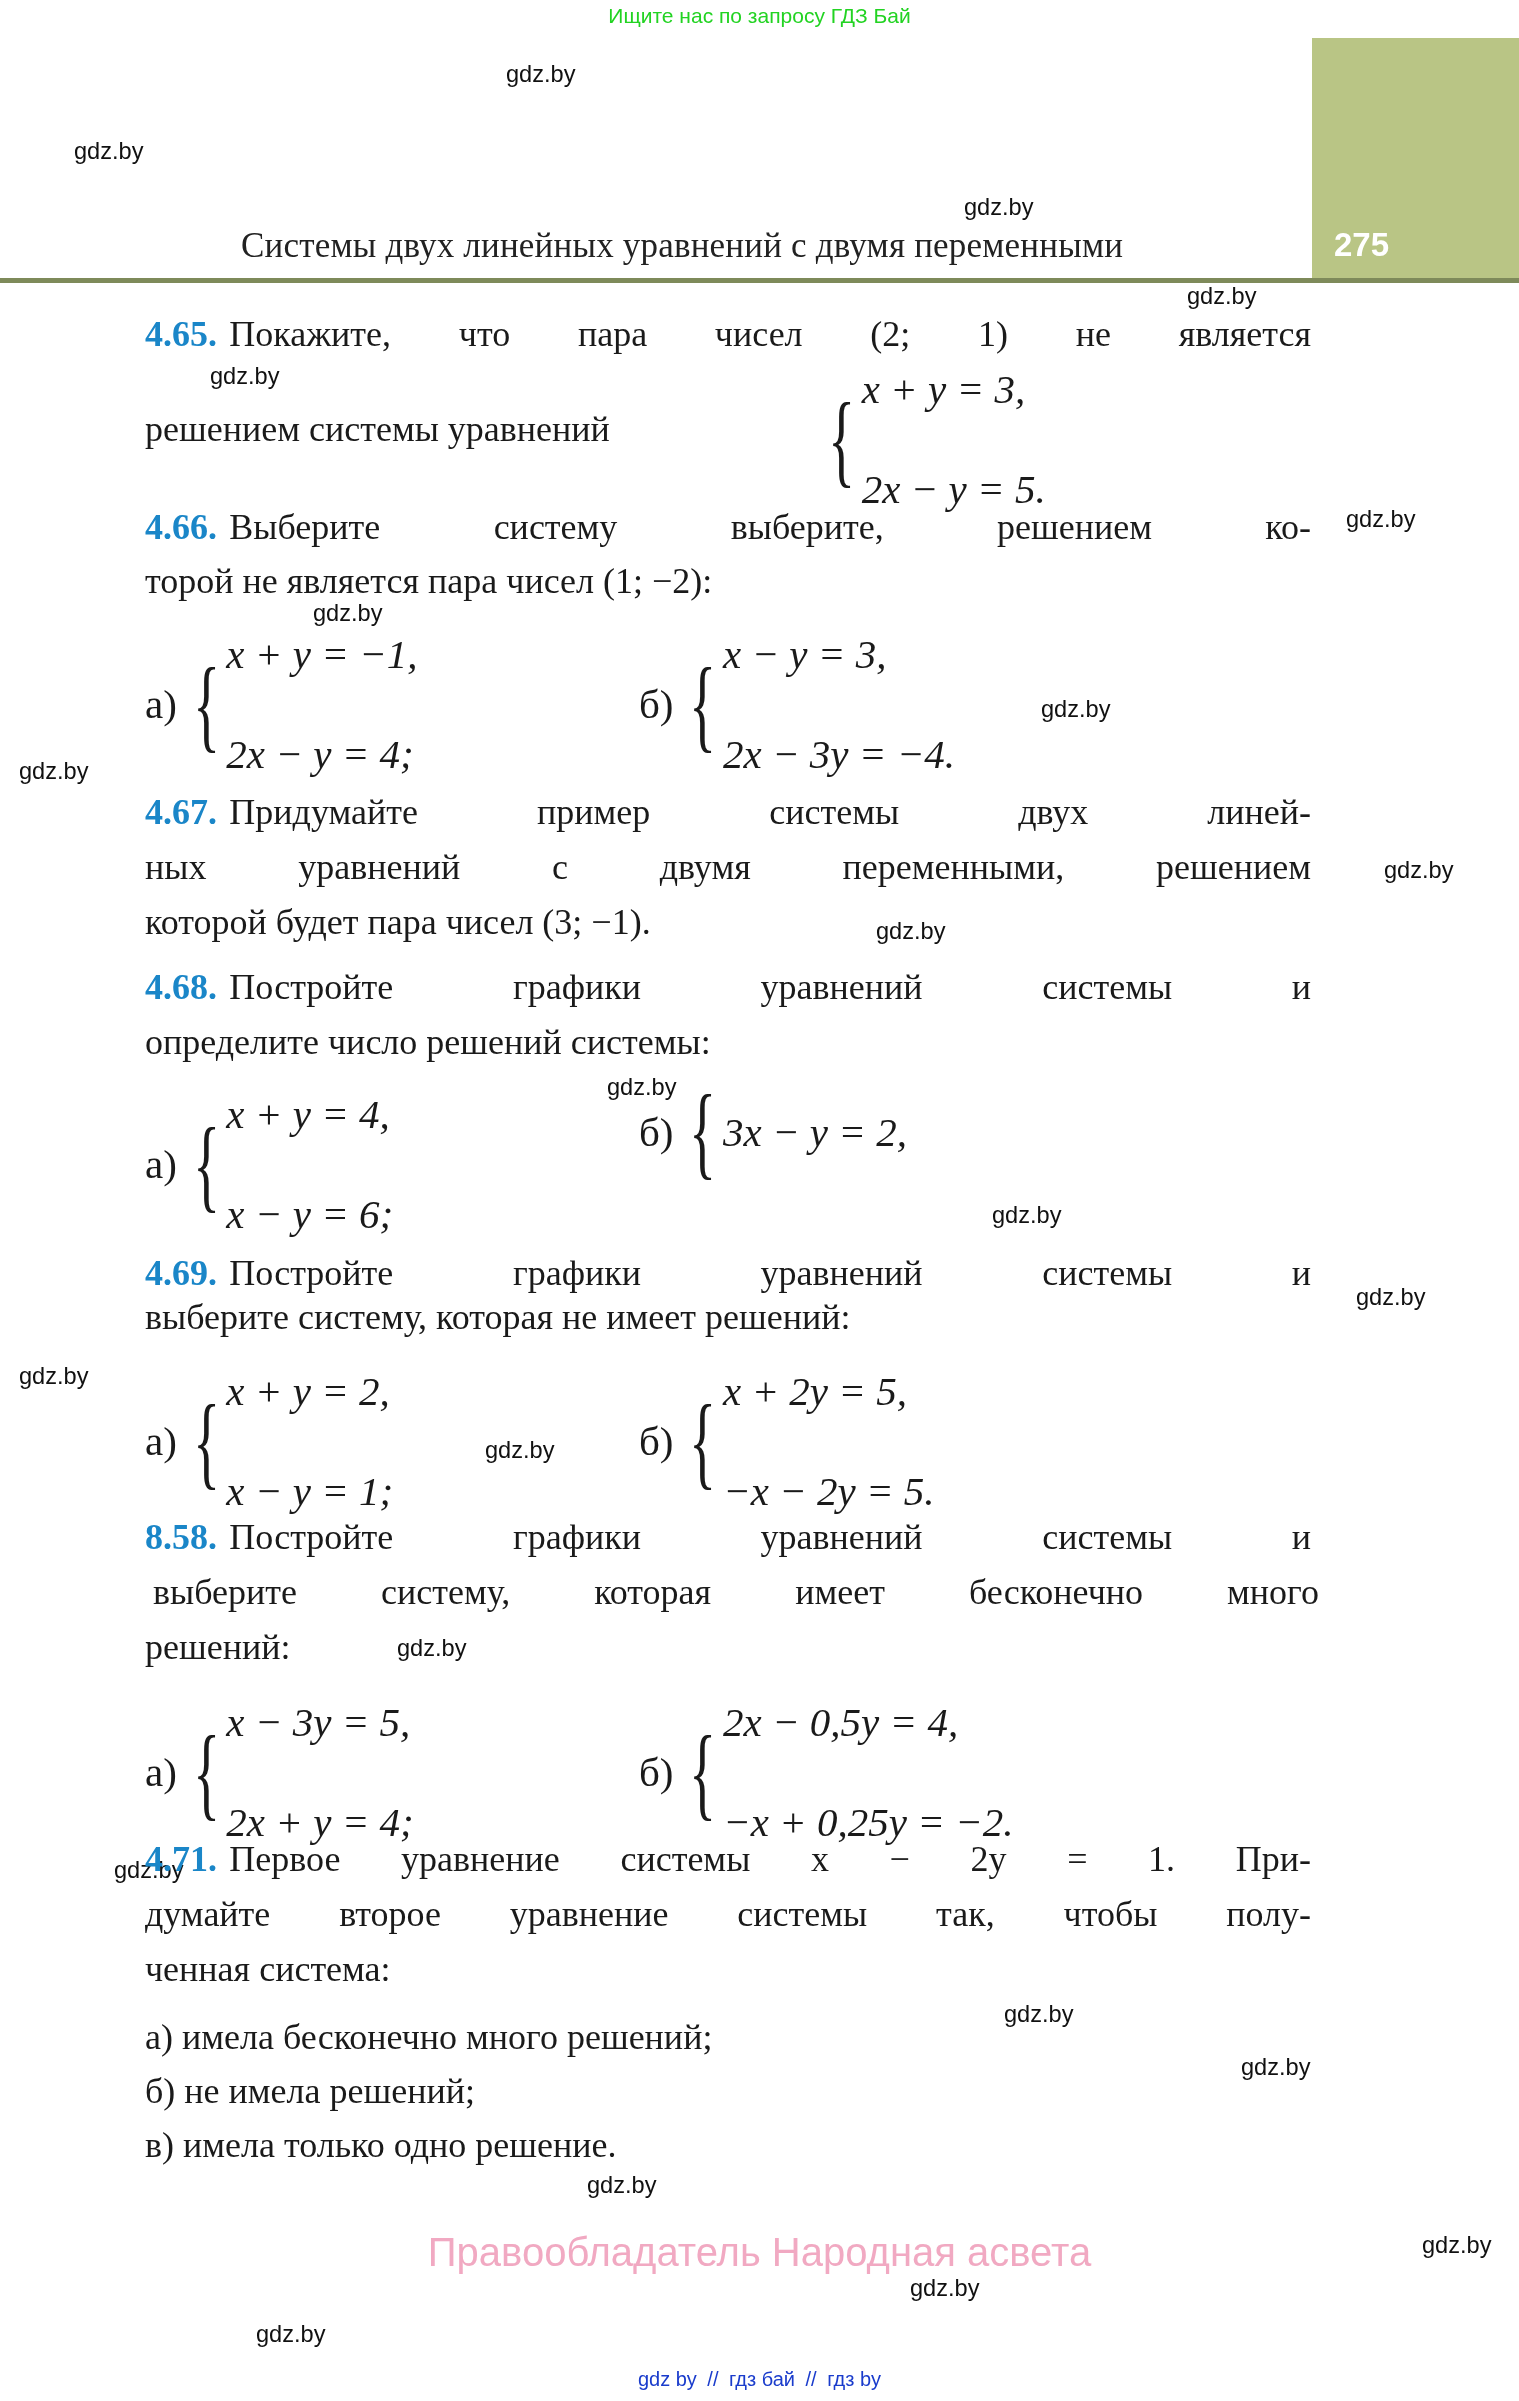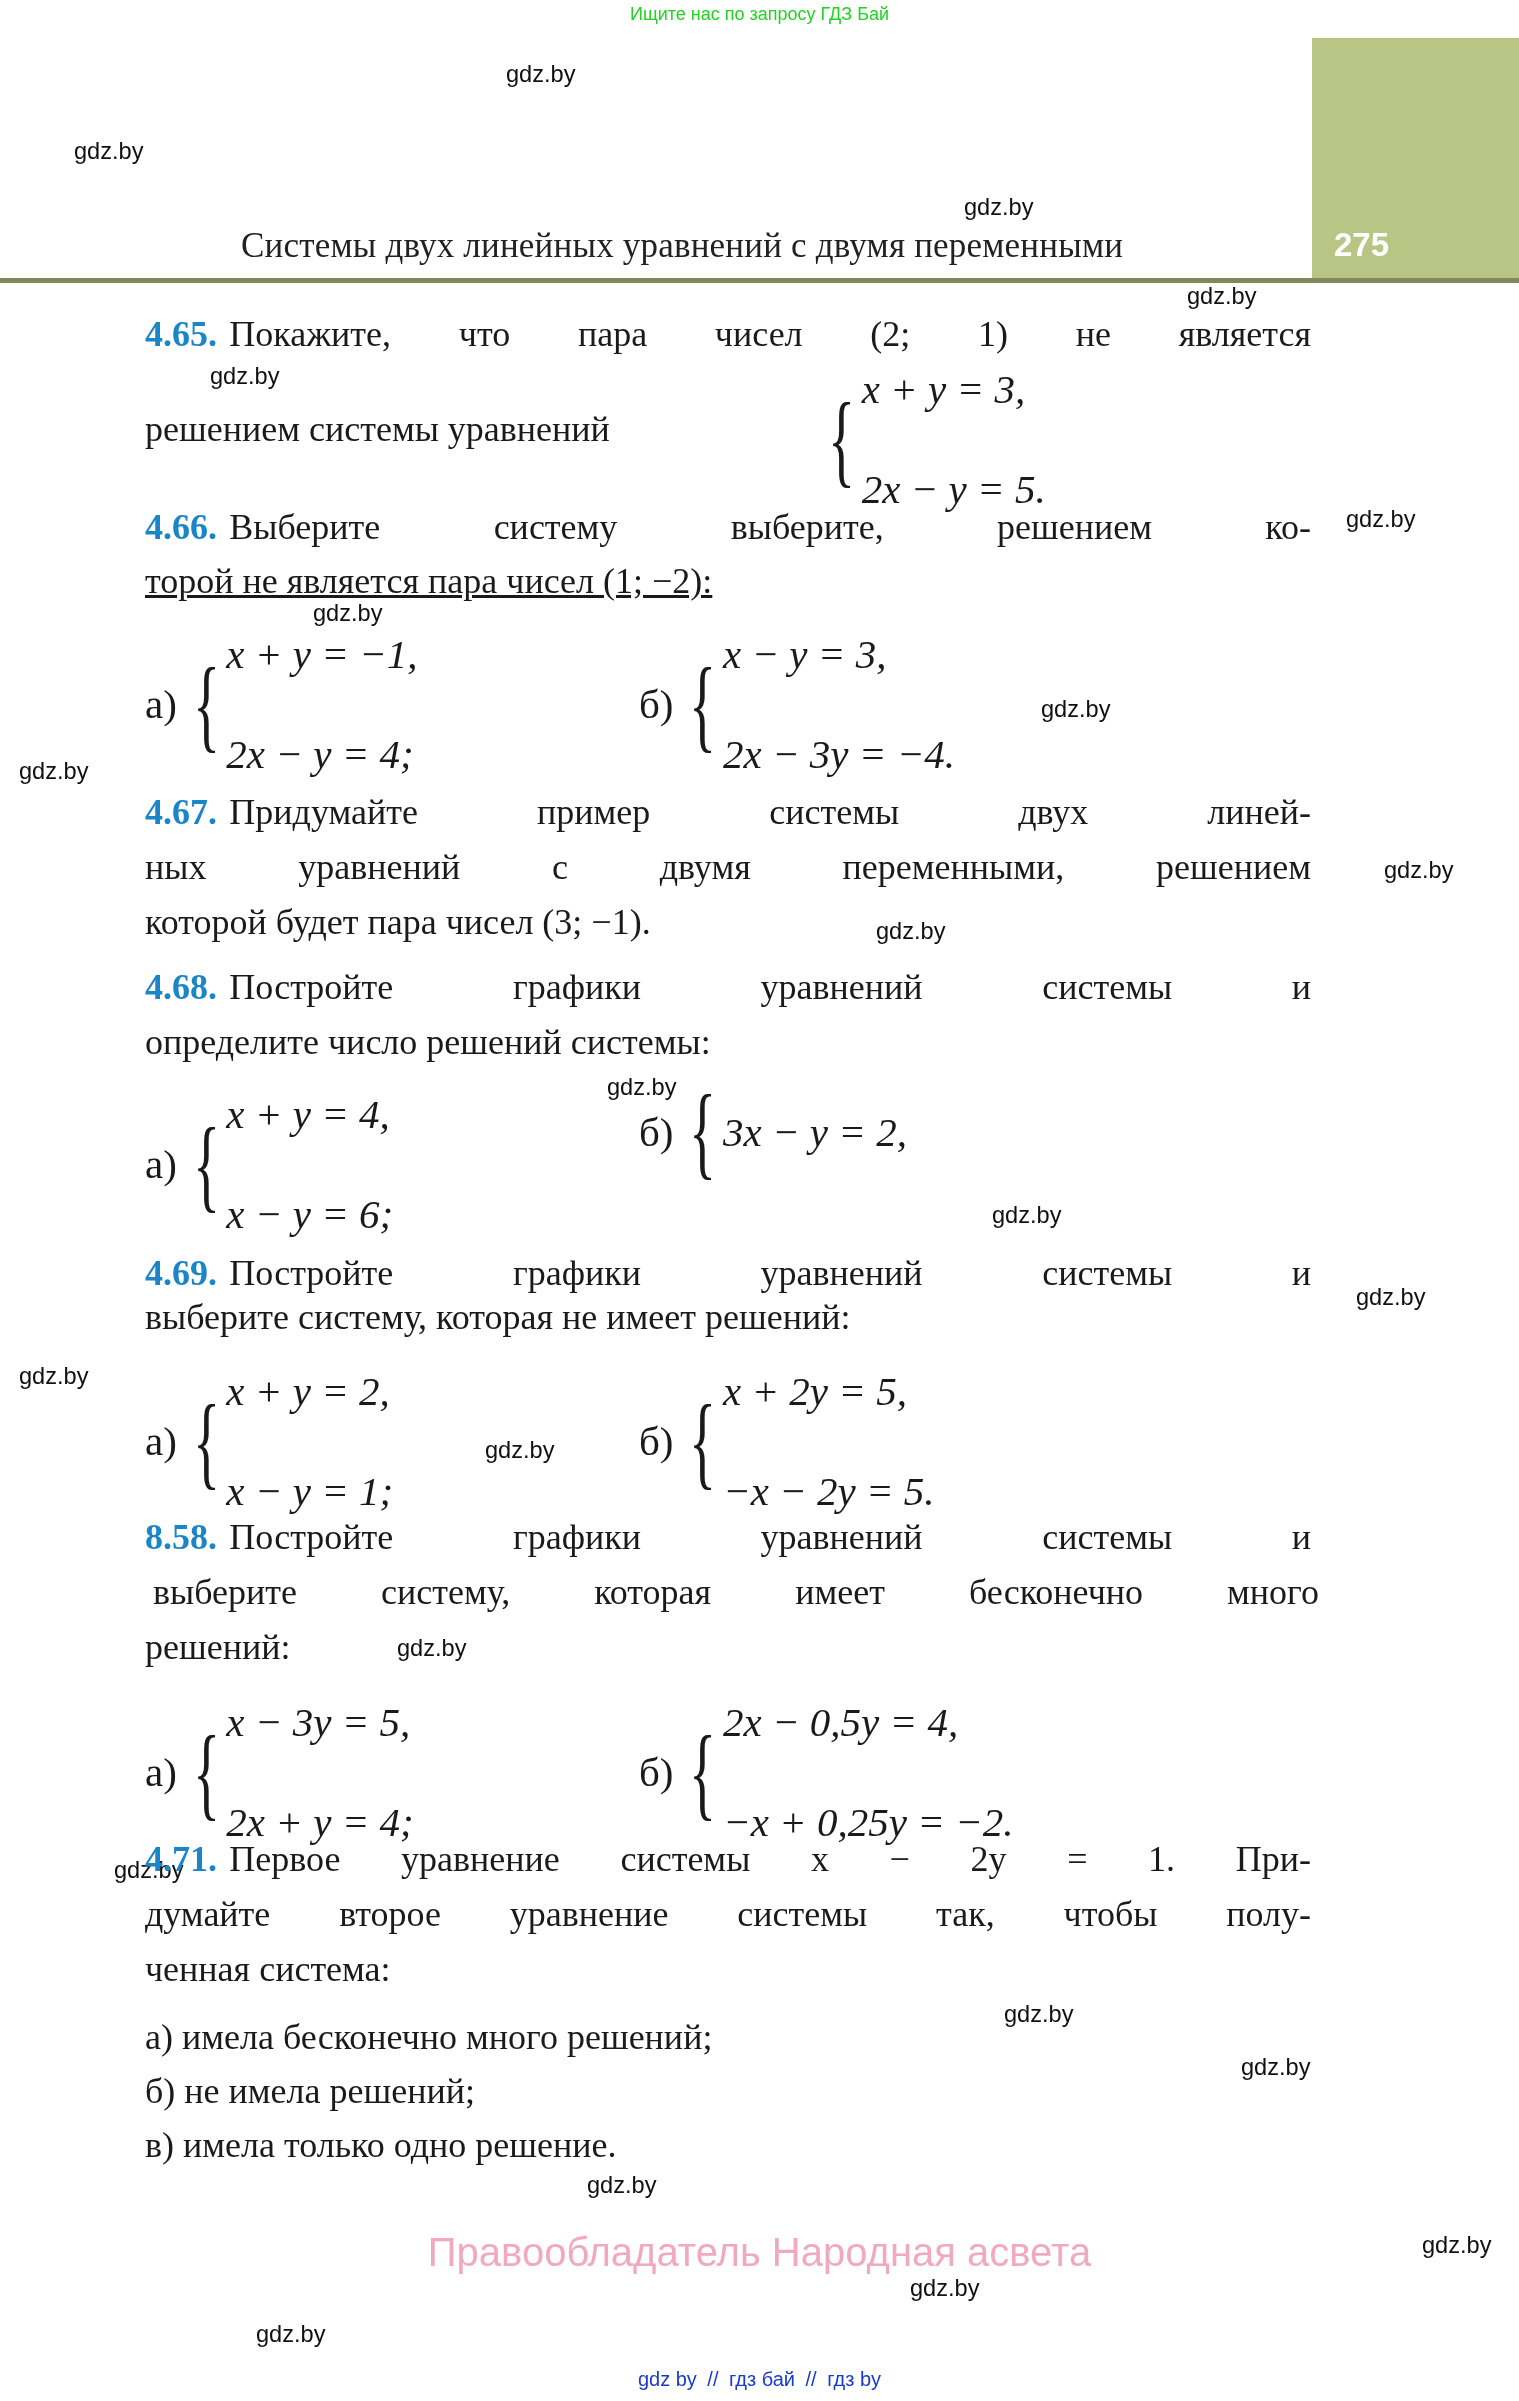--- a/index.html
+++ b/index.html
@@ -1,18 +1,18 @@
 <!DOCTYPE html>
 <html style="font-size:14px"><head>
 <meta charset="utf-8">
 <style>
   html, body { margin: 0; padding: 0; background: #ffffff; }
   body { width: 1519px; height: 2401px; position: relative; overflow: hidden; font-family: "DejaVu Serif", "Liberation Serif", serif; color: #1a1a1a; }
   .abs { position: absolute; }
-  .top-banner { left: 0; width: 1519px; top: 3.5px; text-align: center; font-family: "Liberation Sans", sans-serif; font-size: 18px; color: #22d322; }
+  .top-banner { left: 0; width: 1519px; top: 3.5px; text-align: center; font-family: "Liberation Sans", sans-serif; font-size: 21px; color: #22d322; }
   .page-tab { left: 1312px; top: 38px; width: 207px; height: 242px; background: #b9c585; }
   .page-num { left: 1334px; top: 226px; font-family: "Liberation Sans", sans-serif; font-weight: bold; font-size: 33px; color: #ffffff; }
   .rule { left: 0; top: 278px; width: 1519px; height: 5.3px; background: #7e8a5a; }
   .header-title { left: 241px; top: 226px; width: 1046px; font-family: "Liberation Serif", serif; font-size: 35px; letter-spacing: 0.2px; color: #222; white-space: nowrap; }
   .wm { font-family: "Liberation Sans", sans-serif; font-size: 23.6px; color: #111; white-space: nowrap; }
   .col { left: 145px; width: 1166px; }
   .line { position: absolute; left: 0; width: 1166px; font-size: 36px; line-height: 53px; white-space: nowrap; font-family: "Liberation Serif", "DejaVu Serif", serif; }
   .justify { text-align: justify; text-align-last: justify; }
   .num { color: #1a86c8; font-weight: bold; margin-right: 12.3px; }
   .sys { position: absolute; display: flex; align-items: center; font-family: "Liberation Serif", serif; font-size: 41px; }
@@ -69,21 +69,21 @@
     <span class="brace">{</span>
     <div class="eqs">
         <span>x + y = 3,</span>
         <span>2x − y = 5.</span>
       </div>
   </div>
 </div>
 
 <div class="abs col" style="top:501px;">
   <div class="line justify" style="top:0;"><span class="num">4.66.</span><span>Выберите систему выберите, решением ко-</span></div>
-  <div class="line" style="top:54px;width:auto;text-decoration:underline;">торой не является пара чисел (1; −2):</div>
+  <div class="line" style="top:54px;width:auto;">торой не является пара чисел (1; −2):</div>
   <div class="sys" style="left:0; top:119px;">
     <span class="lbl">а)</span>
     <span class="brace">{</span>
     <div class="eqs">
         <span>x + y = −1,</span>
         <span>2x − y = 4;</span>
       </div>
   </div>
   <div class="sys" style="left:494px; top:119px;">
     <span class="lbl">б)</span>

